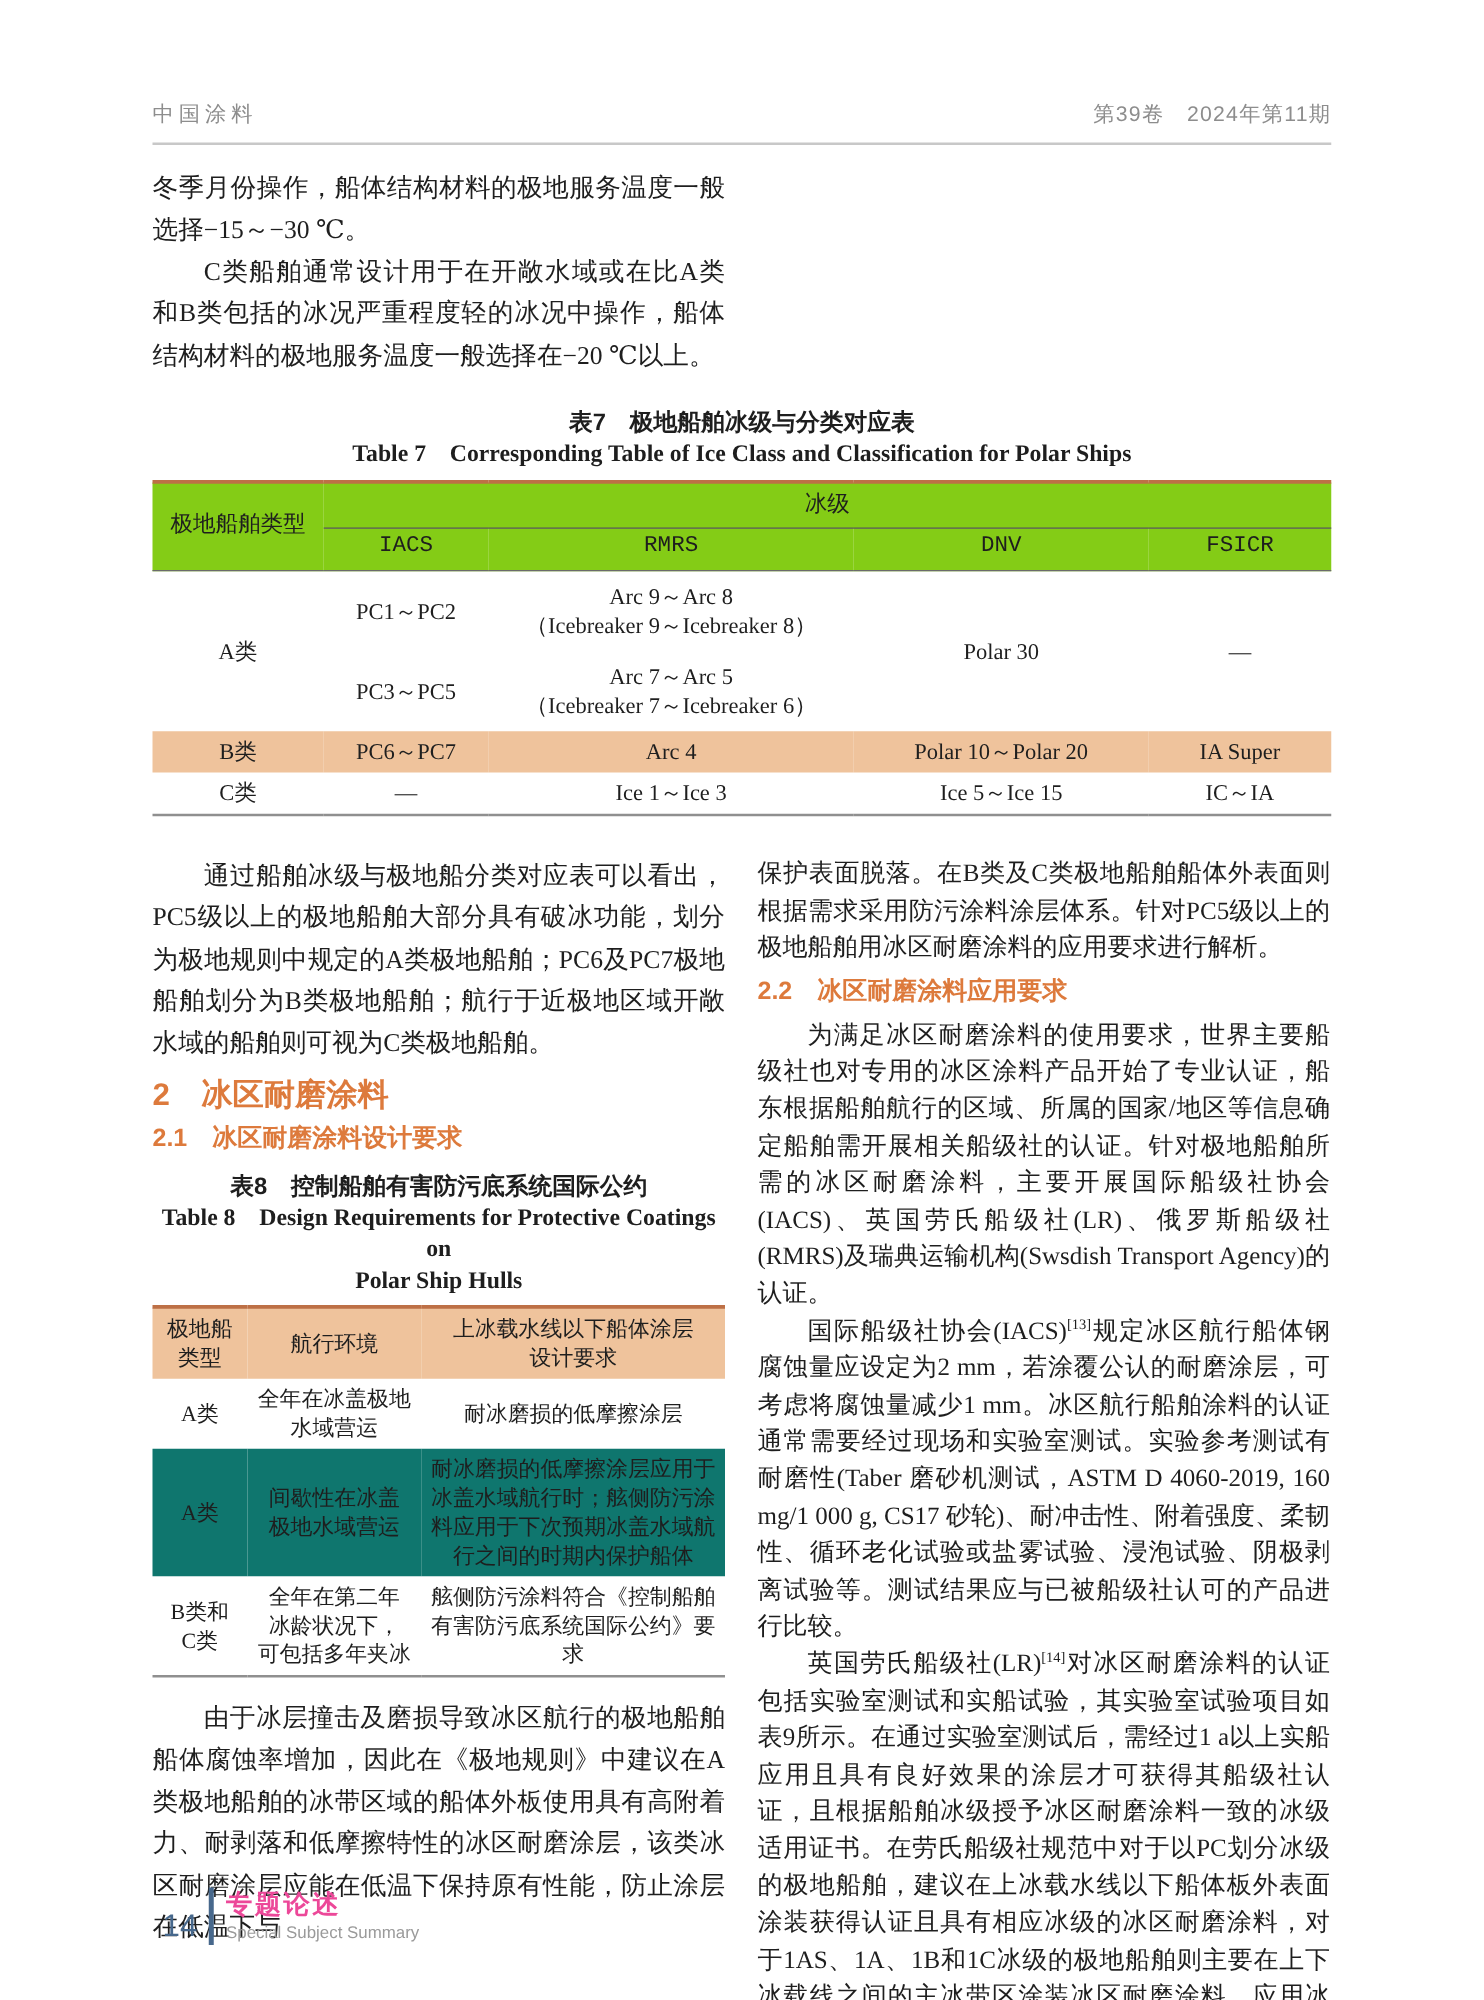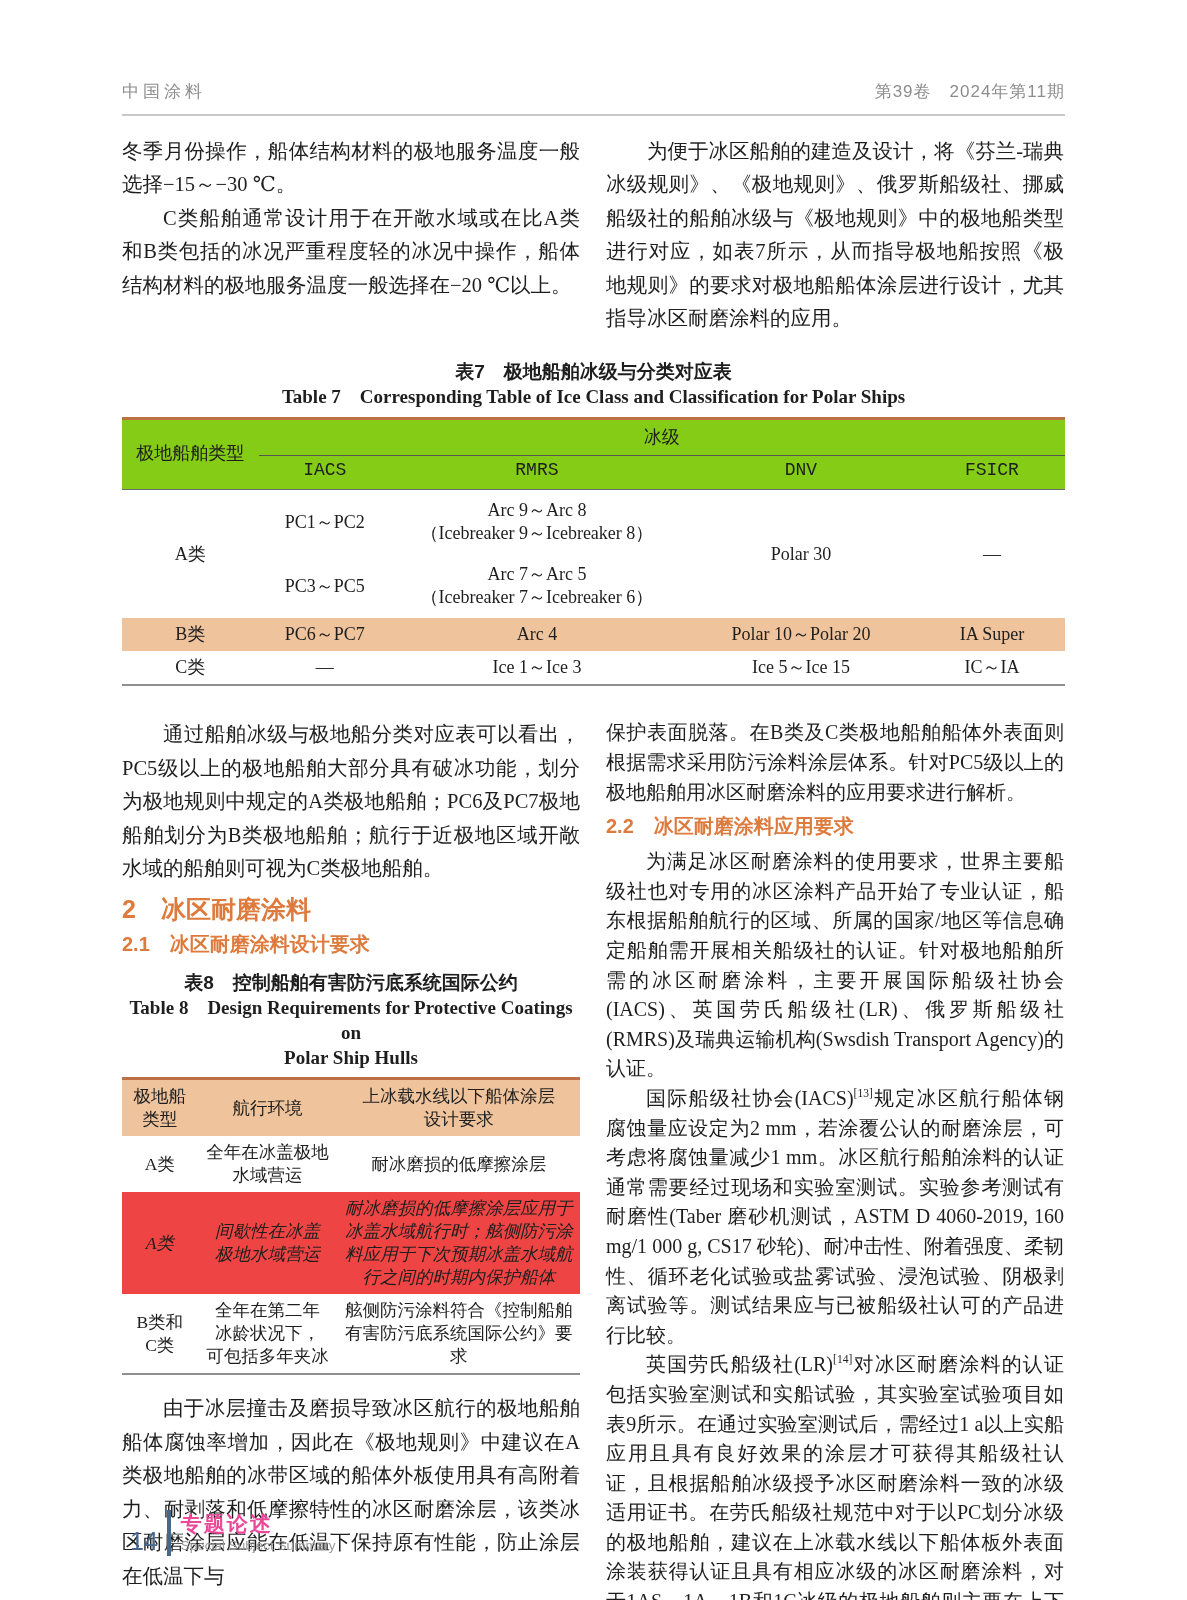--- a/index.html
+++ b/index.html
@@ -64,21 +64,21 @@
   .t7 thead { border-bottom:1.5px solid #6b6b6b; }
   .t7 th, .t7 td { font-size:18px; line-height:23px; padding:5px 4px; }
   .t7 .grp { border-bottom:1px solid #555; padding:7px 4px 5px; }
   .t7 .sub th { padding:3px 4px 7px; }
   .t7 td.tall { padding:9px 4px; }
   .t7 tr.band { background:#efc39c; }
   .t8-wrap { margin-top:13px; }
   .t8 { border-top:3px solid #bd7046; border-bottom:2px solid #8f8f8f; margin-top:7px; }
   .t8 thead th { background:#efc39c; }
   .t8 th, .t8 td { font-size:17.5px; line-height:23px; padding:5px 3px; }
-  .t8 tr.band td { background:#ef4444;font-style:italic; }
+  .t8 tr.band td { background:#0f766e; }
   .after-tbl { margin-top:17px; }
   
   .pagefoot {
     position:absolute; left:130px; bottom:44px;
     display:flex; align-items:center;
   }
   .pagefoot .num {
     font-family:"Liberation Sans","DejaVu Sans",sans-serif;
     font-size:25px; color:#47688c; margin-right:9px; align-self:flex-end;
   }
@@ -99,23 +99,20 @@
 
   <div class="runhead">
     <span class="jname">中国涂料</span>
     <span class="vol">第39卷　2024年第11期</span>
   </div>
 
   <div class="cols top-cols">
     <div class="col">
       <p>冬季月份操作，船体结构材料的极地服务温度一般选择−15～−30 ℃。</p>
       <p class="indent">C类船舶通常设计用于在开敞水域或在比A类和B类包括的冰况严重程度轻的冰况中操作，船体结构材料的极地服务温度一般选择在−20 ℃以上。</p>
-    </div>
-    <div class="col">
-      <p class="indent">为便于冰区船舶的建造及设计，将《芬兰-瑞典冰级规则》、《极地规则》、俄罗斯船级社、挪威船级社的船舶冰级与《极地规则》中的极地船类型进行对应，如表7所示，从而指导极地船按照《极地规则》的要求对极地船船体涂层进行设计，尤其指导冰区耐磨涂料的应用。</p>
     </div>
   </div>
 
   <div class="tbl-block-7">
     <div class="tbl-title-zh">表7　极地船舶冰级与分类对应表</div>
     <div class="tbl-title-en">Table 7　Corresponding Table of Ice Class and Classification for Polar Ships</div>
     <table class="t7">
       <colgroup>
           <col style="width:14.5%">
           <col style="width:14%">

